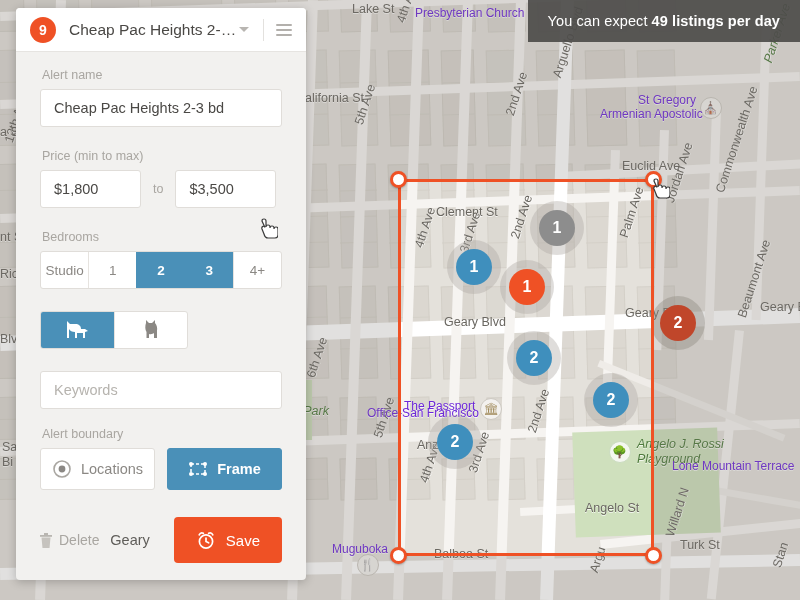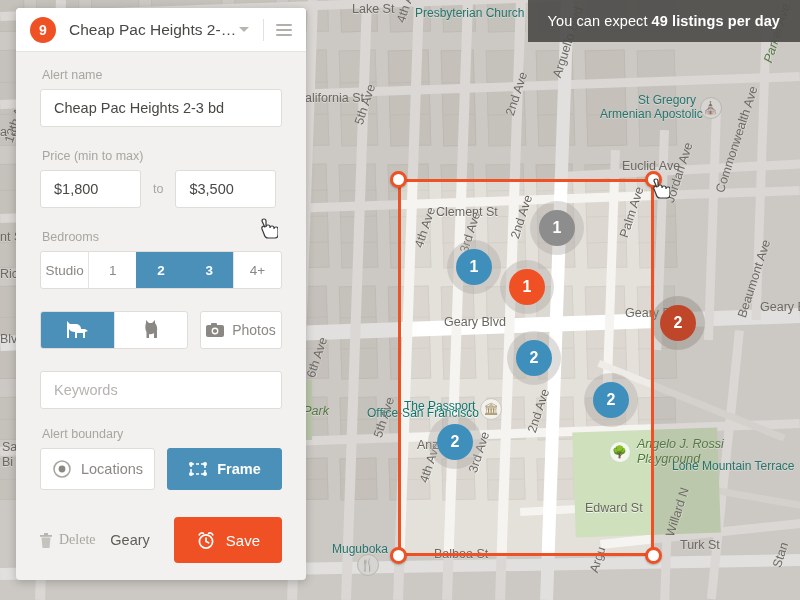--- a/index.html
+++ b/index.html
@@ -22,21 +22,21 @@
     position:absolute; background:#f6f4f1; transform-origin:0 0;
   }
   .road.major { background:#ffffff; }
   .road.thin { background:#efece8; }
   .park { position:absolute; background:#cfe0bd; }
   .maplabel {
     position:absolute; color:#6d6a64; font-size:12px;
     white-space:nowrap; text-shadow:0 1px 0 rgba(255,255,255,.75);
   }
   .maplabel.street { font-size:12.5px; color:#6a6761; }
-  .maplabel.poi { font-size:12px; color:#0f766e; text-align:center; line-height:14px; }
+  .maplabel.poi { font-size:12px; color:#6d28d9; text-align:center; line-height:14px; }
   .maplabel.park-lbl { color:#4e7a3c; font-style:italic; font-size:12.5px; line-height:15px; }
 
   .poi-icon {
     position:absolute; width:22px; height:22px; border-radius:50%;
     background:#f3f1ee; border:1px solid #cdc9c2;
     display:flex; align-items:center; justify-content:center;
     color:#a08a5a; font-size:12px;
   }
   .poi-icon.park-i { color:#4e9a3c; background:#f4f7f0; border-color:#cbdcc0; }
   .poi-icon.food-i { color:#c98b2e; }
@@ -151,21 +151,21 @@
     font-size:14.5px; color:#8b8884; cursor:pointer;
   }
   .bnd.on { background:#4a90b8; border-color:#4a90b8; color:#fff; font-weight:bold; }
   .bnd + .bnd { margin-left:12px; }
   .bnd svg { margin-right:9px; }
 
   .panel-footer {
     height:74px; display:flex; align-items:center; padding:0 24px 6px 24px;
   }
   .del {
-    display:flex; align-items:center; font-size:14px; color:#a9a6a1; cursor:pointer;font-family:Liberation Serif, serif;
+    display:flex; align-items:center; font-size:14px; color:#a9a6a1; cursor:pointer;
   }
   .del svg { margin-right:7px; }
   .cancel { margin-left:auto; font-size:14.5px; color:#5f5d59; cursor:pointer; margin-right:24px; }
   .save {
     background:#ef5125; color:#fff; border:none; border-radius:4px;
     height:46px; padding:0 22px; display:flex; align-items:center;
     font-size:15px; font-family:"Liberation Sans", sans-serif; cursor:pointer;
   }
   .save svg { margin-right:10px; }
 
@@ -435,21 +435,21 @@
       <div class="maplabel street" style="left: 304px; top: 375px; transform: rotate(-72deg); transform-origin: left top;">6th Ave</div>
       <div class="maplabel street" style="left: 371px; top: 435px; transform: rotate(-72deg); transform-origin: left top;">5th Ave</div>
       <div class="maplabel street" style="left: 417px; top: 480px; transform: rotate(-72deg); transform-origin: left top;">4th Ave</div>
       <div class="maplabel street" style="left: 466px; top: 470px; transform: rotate(-72deg); transform-origin: left top;">3rd Ave</div>
       <div class="maplabel street" style="left: 525px; top: 430px; transform: rotate(-72deg); transform-origin: left top;">2nd Ave</div>
       <div class="maplabel poi" style="left: 404px; top: 399px; transform-origin: left top;">The Passport</div>
       <div class="maplabel poi" style="left: 367px; top: 406px; transform-origin: left top;">Office-San Francisco</div>
       <div class="maplabel street" style="left: 417px; top: 438px; transform-origin: left top;">Anza St</div>
       <div class="maplabel park-lbl" style="left: 637px; top: 437px; transform-origin: left top;">Angelo J. Rossi</div>
       <div class="maplabel park-lbl" style="left: 637px; top: 452px; transform-origin: left top;">Playground</div>
-      <div class="maplabel street" style="left: 585px; top: 501px; transform-origin: left top;">Edward St</div>
+      <div class="maplabel street" style="left: 585px; top: 501px; transform-origin: left top;">Angelo St</div>
       <div class="maplabel poi" style="left: 672px; top: 459px; transform-origin: left top;">Lone Mountain Terrace</div>
       <div class="maplabel poi" style="left: 332px; top: 542px; transform-origin: left top;">Muguboka</div>
       <div class="maplabel street" style="left: 434px; top: 547px; transform-origin: left top;">Balboa St</div>
       <div class="maplabel street" style="left: 680px; top: 538px; transform-origin: left top;">Turk St</div>
       <div class="maplabel street" style="left: 663px; top: 534px; transform: rotate(-72deg); transform-origin: left top;">Willard N</div>
       <div class="maplabel street" style="left: 587px; top: 570px; transform: rotate(-72deg); transform-origin: left top;">Argu</div>
       <div class="maplabel park-lbl" style="left: 290px; top: 404px; transform-origin: left top;">ni Park</div>
       <div class="maplabel street" style="left: 2px; top: 140px; transform: rotate(-72deg); transform-origin: left top;">12th Ave</div>
       <div class="maplabel street" style="left: 0px; top: 125px; transform-origin: left top;">a S</div>
       <div class="maplabel street" style="left: 0px; top: 230px; transform-origin: left top;">nt S</div>
@@ -538,29 +538,20 @@
         <div id="dog-cell" class="on" style="color: rgb(255, 255, 255);">
           <svg width="26" height="20" viewBox="0 0 26 20">
             <path d="M3 5 L3 1 L6 4 L11 4 C15 4 17 6 17 9 L21 9 L24 11 L21 12 L21 18 L19 18 L19 13 L13 13 L13 18 L11 18 L11 12 C8 12 6 11 5 9 L5 18 L3 18 L3 8 Z" fill="currentColor"></path>
           </svg>
         </div>
         <div id="cat-cell" style="color: rgb(139, 136, 132);">
           <svg width="20" height="20" viewBox="0 0 20 20">
             <path d="M5 3 L5 0 L8 3 L11 3 L14 0 L14 3 C16 5 16.5 8 16 11 L16 18 L13 18 L13 13 C12 14 10 14.5 8 14 L8 18 L5.5 18 L5.5 12 C4 9.5 4 6 5 3 Z" fill="currentColor"></path>
           </svg>
         </div>
-      </div>
-      <div class="photos-btn">
-        <svg width="18" height="14" viewBox="0 0 18 14">
-          <rect x="0" y="2" width="18" height="12" rx="2" fill="#8b8884"></rect>
-          <rect x="5" y="0" width="6" height="3" rx="1" fill="#8b8884"></rect>
-          <circle cx="9" cy="8" r="3.4" fill="#fff"></circle>
-          <circle cx="9" cy="8" r="2.1" fill="#8b8884"></circle>
-        </svg>
-        <span>Photos</span>
       </div>
     </div>
 
     <div class="gap-22"></div>
 
     <input class="txt" placeholder="Keywords" style="">
 
     <div class="gap-18"></div>
 
     <div class="field-label">Alert boundary</div>

